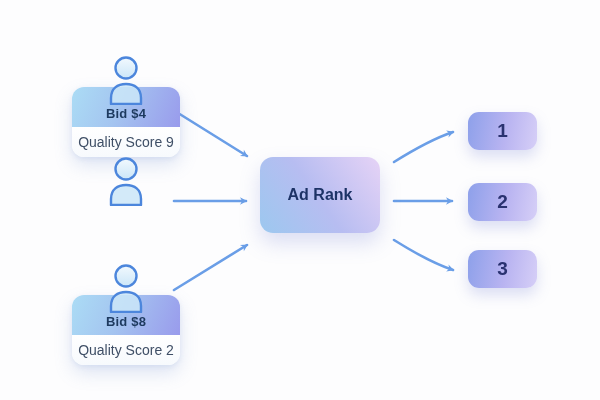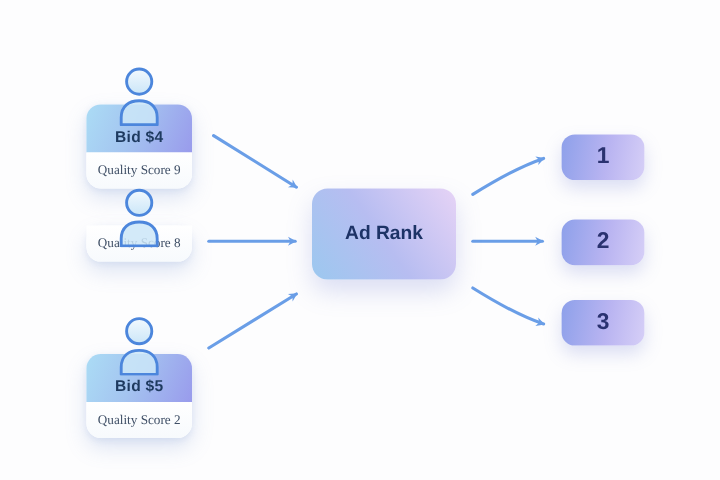--- a/index.html
+++ b/index.html
@@ -6,41 +6,41 @@
   body{
     width:600px;height:400px;position:relative;overflow:hidden;
     background:#fdfdfe;
     font-family:"Liberation Sans", sans-serif;
     -webkit-font-smoothing:antialiased;
   }
   .stage{position:absolute;inset:0;}
 
   
   .adv-card{
-    position:absolute;left:72px;width:88px;
+    position:absolute;left:72px;width:108px;
     border-radius:12px;
     box-shadow:0 8px 18px rgba(110,140,205,.22), 0 2px 5px rgba(110,140,205,.12);
     background:#fff;
   }
   .adv-card .head{
     height:40px;border-radius:12px 12px 0 0;
     background:linear-gradient(112deg,#abdcf5 0%,#a4c4f0 45%,#999bec 100%);
     display:flex;align-items:flex-end;justify-content:center;
     padding-bottom:6px;box-sizing:border-box;
   }
   .adv-card .bid{
     font-size:13px;font-weight:700;color:#1e3a5f;letter-spacing:.2px;
   }
   .adv-card .foot{
     height:30px;border-radius:0 0 12px 12px;
     background:linear-gradient(180deg,#ffffff 0%,#f7fafd 100%);
     display:flex;align-items:center;justify-content:center;
   }
   .adv-card .quality{
-    font-size:11px;color:#3f4f66;white-space:nowrap;font-family:Liberation Serif, serif;
+    font-size:14px;color:#3f4f66;white-space:nowrap;
   }
   .person{
     position:absolute;left:50%;transform:translateX(-50%);
     top:-32px;width:46px;height:50px;pointer-events:none;
   }
 
   
   .formula-box{
     position:absolute;left:260px;top:157px;width:120px;height:76px;
     border-radius:13px;
@@ -104,32 +104,29 @@
     <div class="foot">
       <span class="quality">Quality Score 9</span>
     </div>
   </div>
 
   <div class="adv-card" style="top:188px">
     <svg class="person" viewBox="0 0 46 50">
       <path class="person-stroke" d="M8 49 L8 43 C8 33.5 14.5 29 23 29 C31.5 29 38 33.5 38 43 L38 49 Z" fill="#cbe6f8" fill-opacity="0.85" stroke-linejoin="round"></path>
       <circle class="person-stroke" cx="23" cy="13" r="10.5" fill="url(#headFill)"></circle>
     </svg>
-    <div class="foot">
-      <span class="quality">Quality Score 8</span>
-    </div>
   </div>
 
   <div class="adv-card" style="top:295px">
     <svg class="person" viewBox="0 0 46 50">
       <path class="person-stroke" d="M8 49 L8 43 C8 33.5 14.5 29 23 29 C31.5 29 38 33.5 38 43 L38 49 Z" fill="#cbe6f8" fill-opacity="0.85" stroke-linejoin="round"></path>
       <circle class="person-stroke" cx="23" cy="13" r="10.5" fill="url(#headFill)"></circle>
     </svg>
     <div class="head">
-      <span class="bid">Bid $5</span>
+      <span class="bid">Bid $8</span>
     </div>
     <div class="foot">
       <span class="quality">Quality Score 2</span>
     </div>
   </div>
 
   <div class="formula-box">
     <span class="line">Ad Rank</span>
   </div>
 

